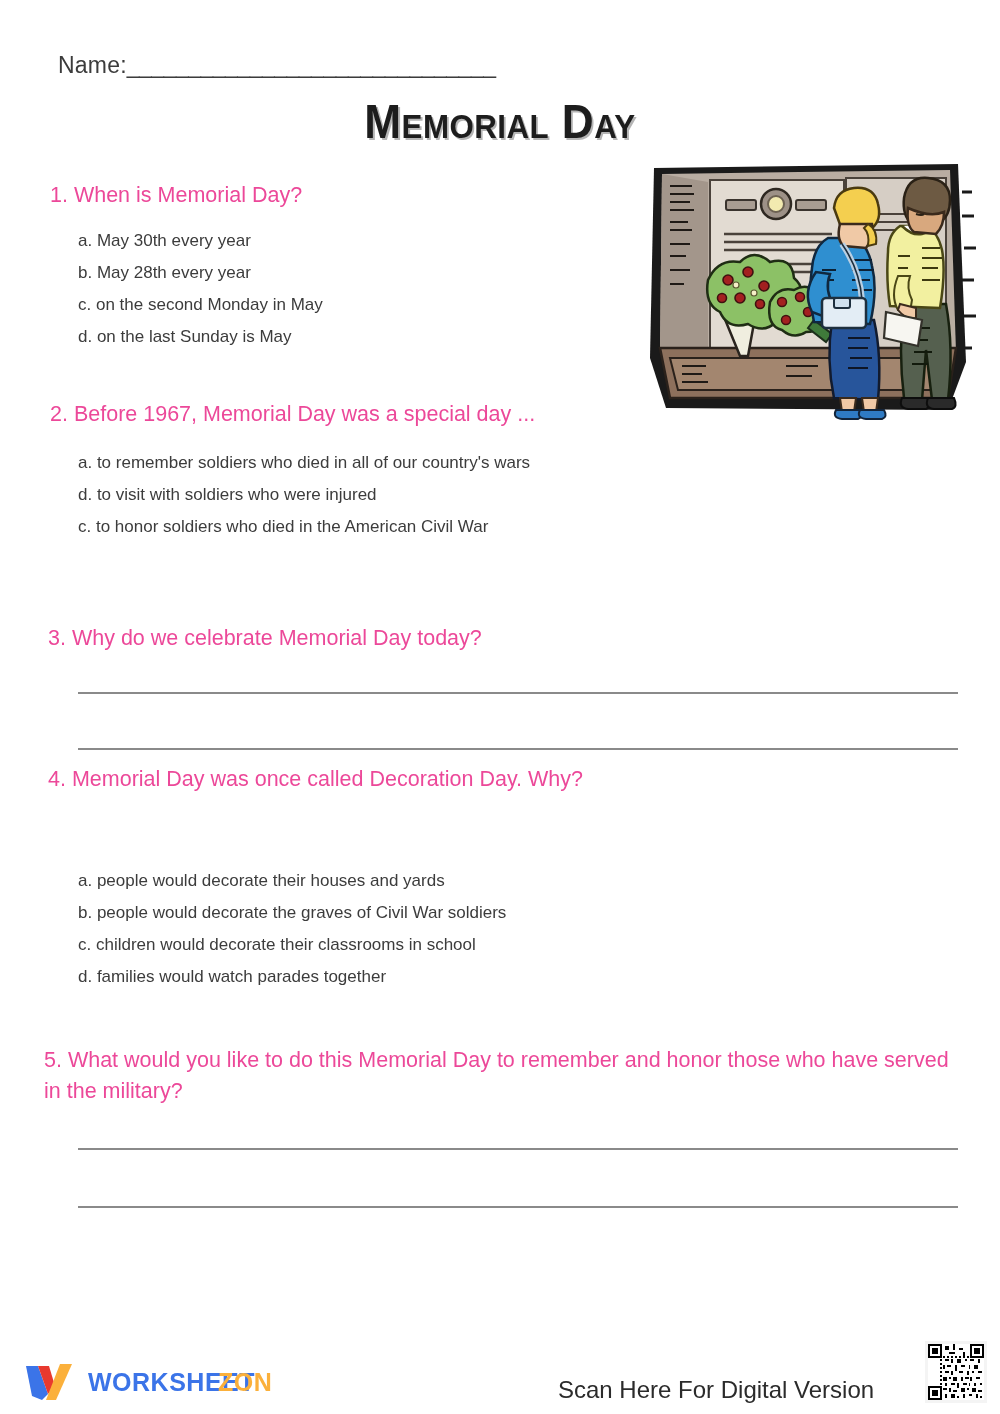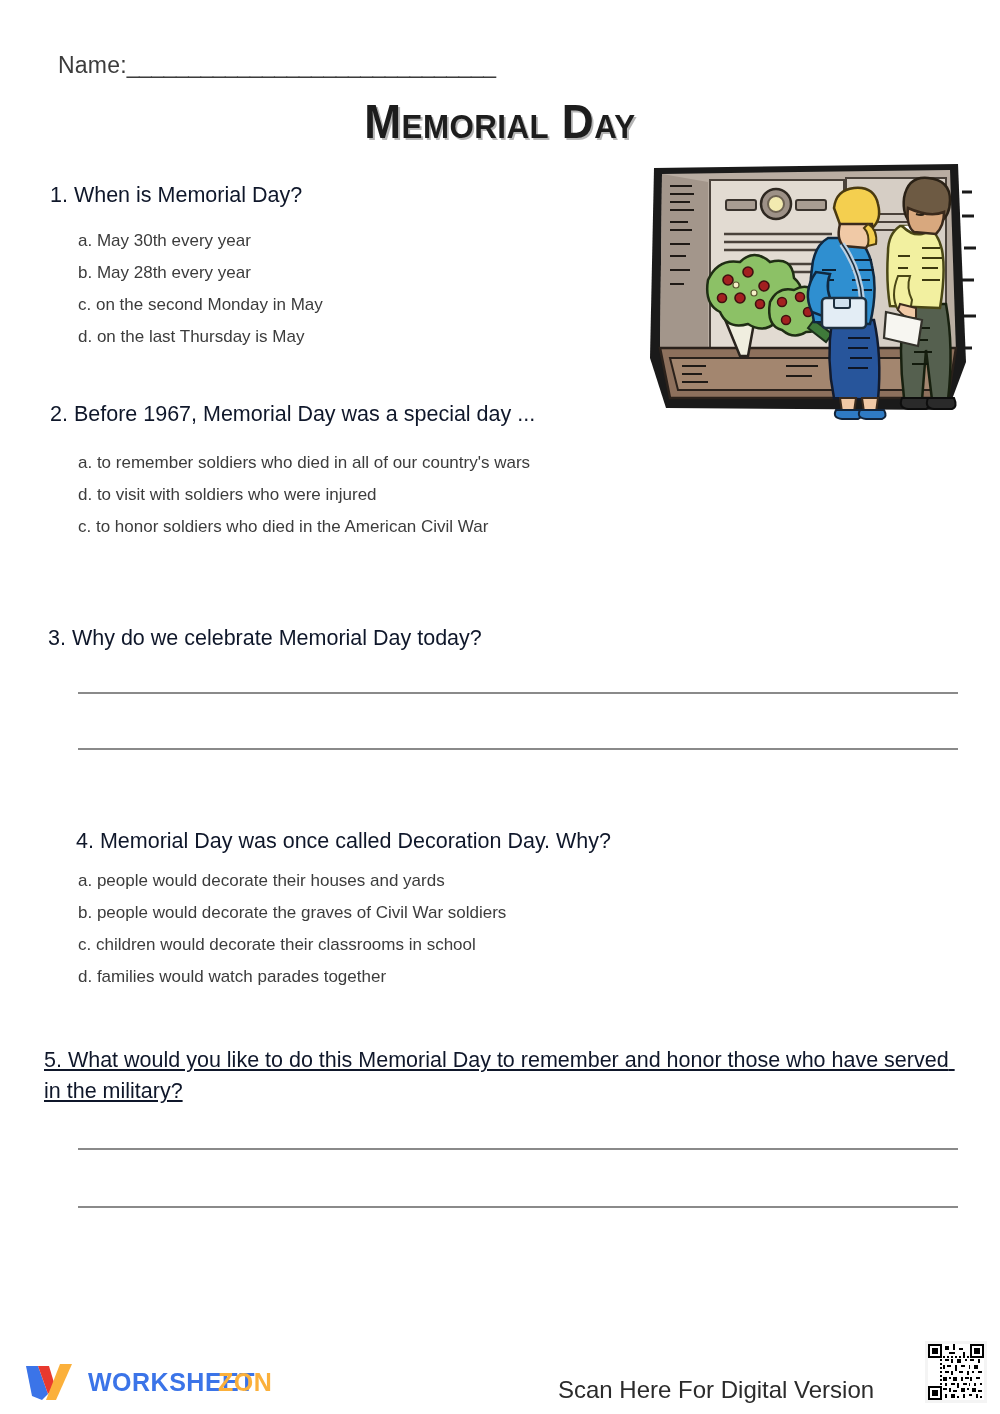--- a/index.html
+++ b/index.html
@@ -56,21 +56,21 @@
     width: 350px;
     height: 268px;
   }
   .clipart svg { display: block; width: 100%; height: 100%; }
 
   
   .q {
     position: absolute;
     font-size: 21.5px;
     line-height: 1.45;
-    color: #0f172a;
+    color: #ec4899;
   }
   .q-stem { white-space: pre-wrap; }
   .opts {
     position: absolute;
     font-size: 17px;
     line-height: 32px;
     color: #3c3c3c;
   }
   .opt { white-space: nowrap; }
 
@@ -284,49 +284,49 @@
   </svg>
 </div>
 
 <div class="q" style="left:50px; top:180px;">
   <span class="q-stem">1. When is Memorial Day?</span>
 </div>
 <div class="opts" style="left:78px; top:225px;">
   <div class="opt">a. May 30th every year</div>
   <div class="opt">b. May 28th every year</div>
   <div class="opt">c. on the second Monday in May</div>
-  <div class="opt">d. on the last Thursday is May</div>
+  <div class="opt">d. on the last Sunday is May</div>
 </div>
 
 <div class="q" style="left:50px; top:399px;">
   <span class="q-stem">2. Before 1967, Memorial Day was a special day ...</span>
 </div>
 <div class="opts" style="left:78px; top:447px;">
   <div class="opt">a. to remember soldiers who died in all of our country's wars</div>
   <div class="opt">d. to visit with soldiers who were injured</div>
   <div class="opt">c. to honor soldiers who died in the American Civil War</div>
 </div>
 
 <div class="q" style="left:48px; top:623px;text-align:center;">
   <span class="q-stem">3. Why do we celebrate Memorial Day today?</span>
 </div>
 <div class="ans-line" style="left:78px; top:692px; width:880px;"></div>
 <div class="ans-line" style="left:78px; top:748px; width:880px;"></div>
 
-<div class="q" style="left:48px; top:826px;margin-left:28px;">
+<div class="q" style="left:48px; top:764px;">
   <span>4. Memorial Day was once called </span><span class="ital">Decoration Day</span><span>. Why?</span>
 </div>
 <div class="opts" style="left:78px; top:857px;margin-top:8px;">
   <div class="opt">a. people would decorate their houses and yards</div>
   <div class="opt">b. people would decorate the graves of Civil War soldiers</div>
   <div class="opt">c. children would decorate their classrooms in school</div>
   <div class="opt">d. families would watch parades together</div>
 </div>
 
-<div class="q" style="left:44px; top:1045px; width:916px;text-decoration:underline;">
+<div class="q" style="left:44px; top:1045px; width:916px;">
   <span class="q-stem">5. What would you like to do this Memorial Day to remember and honor those who have served in the military?</span>
 </div>
 <div class="ans-line" style="left:78px; top:1148px; width:880px;"></div>
 <div class="ans-line" style="left:78px; top:1206px; width:880px;"></div>
 
 <div class="logo">
   <svg viewBox="0 0 250 46" xmlns="http://www.w3.org/2000/svg">
 
     <path d="M4 8 L16 8 L26 36 L20 42 L10 38 Z" fill="#3b74e8"></path>
     <path d="M16 8 L27 8 L33 28 L26 36 Z" fill="#e8392f"></path>

